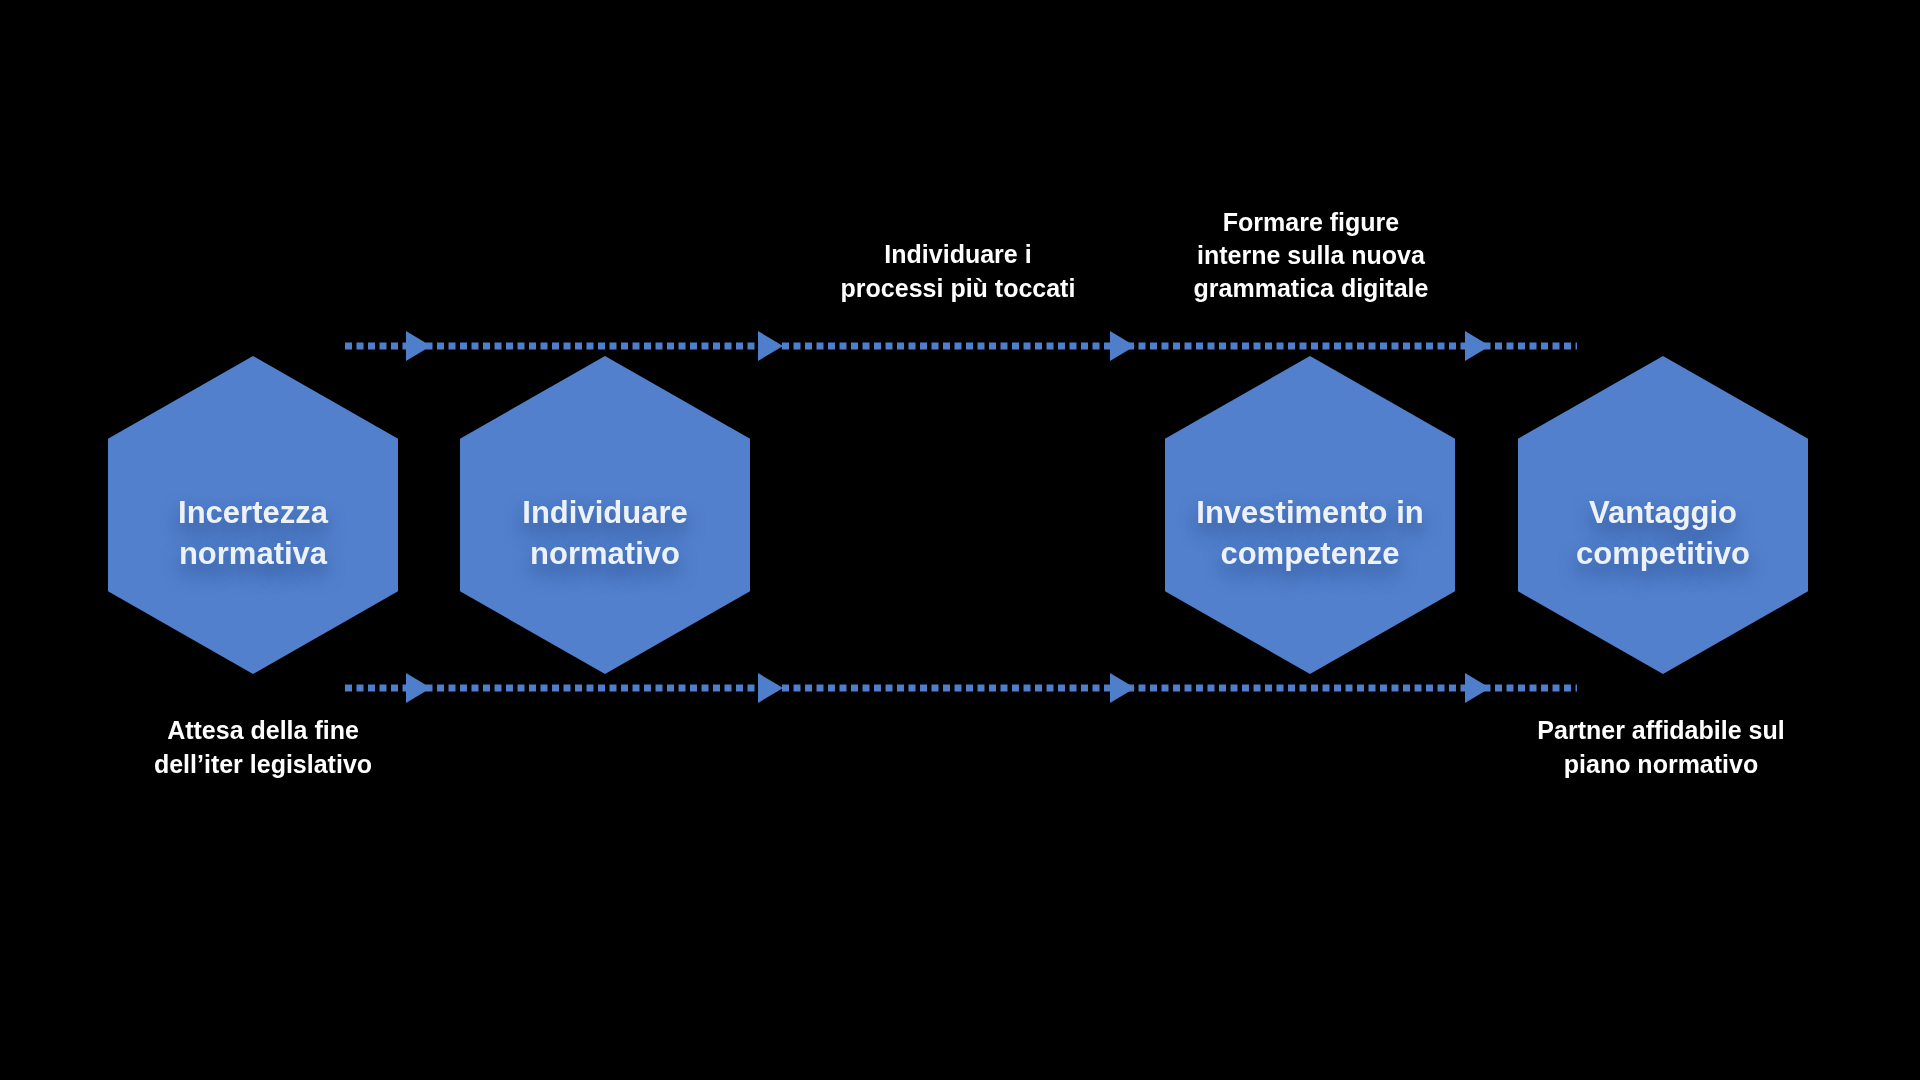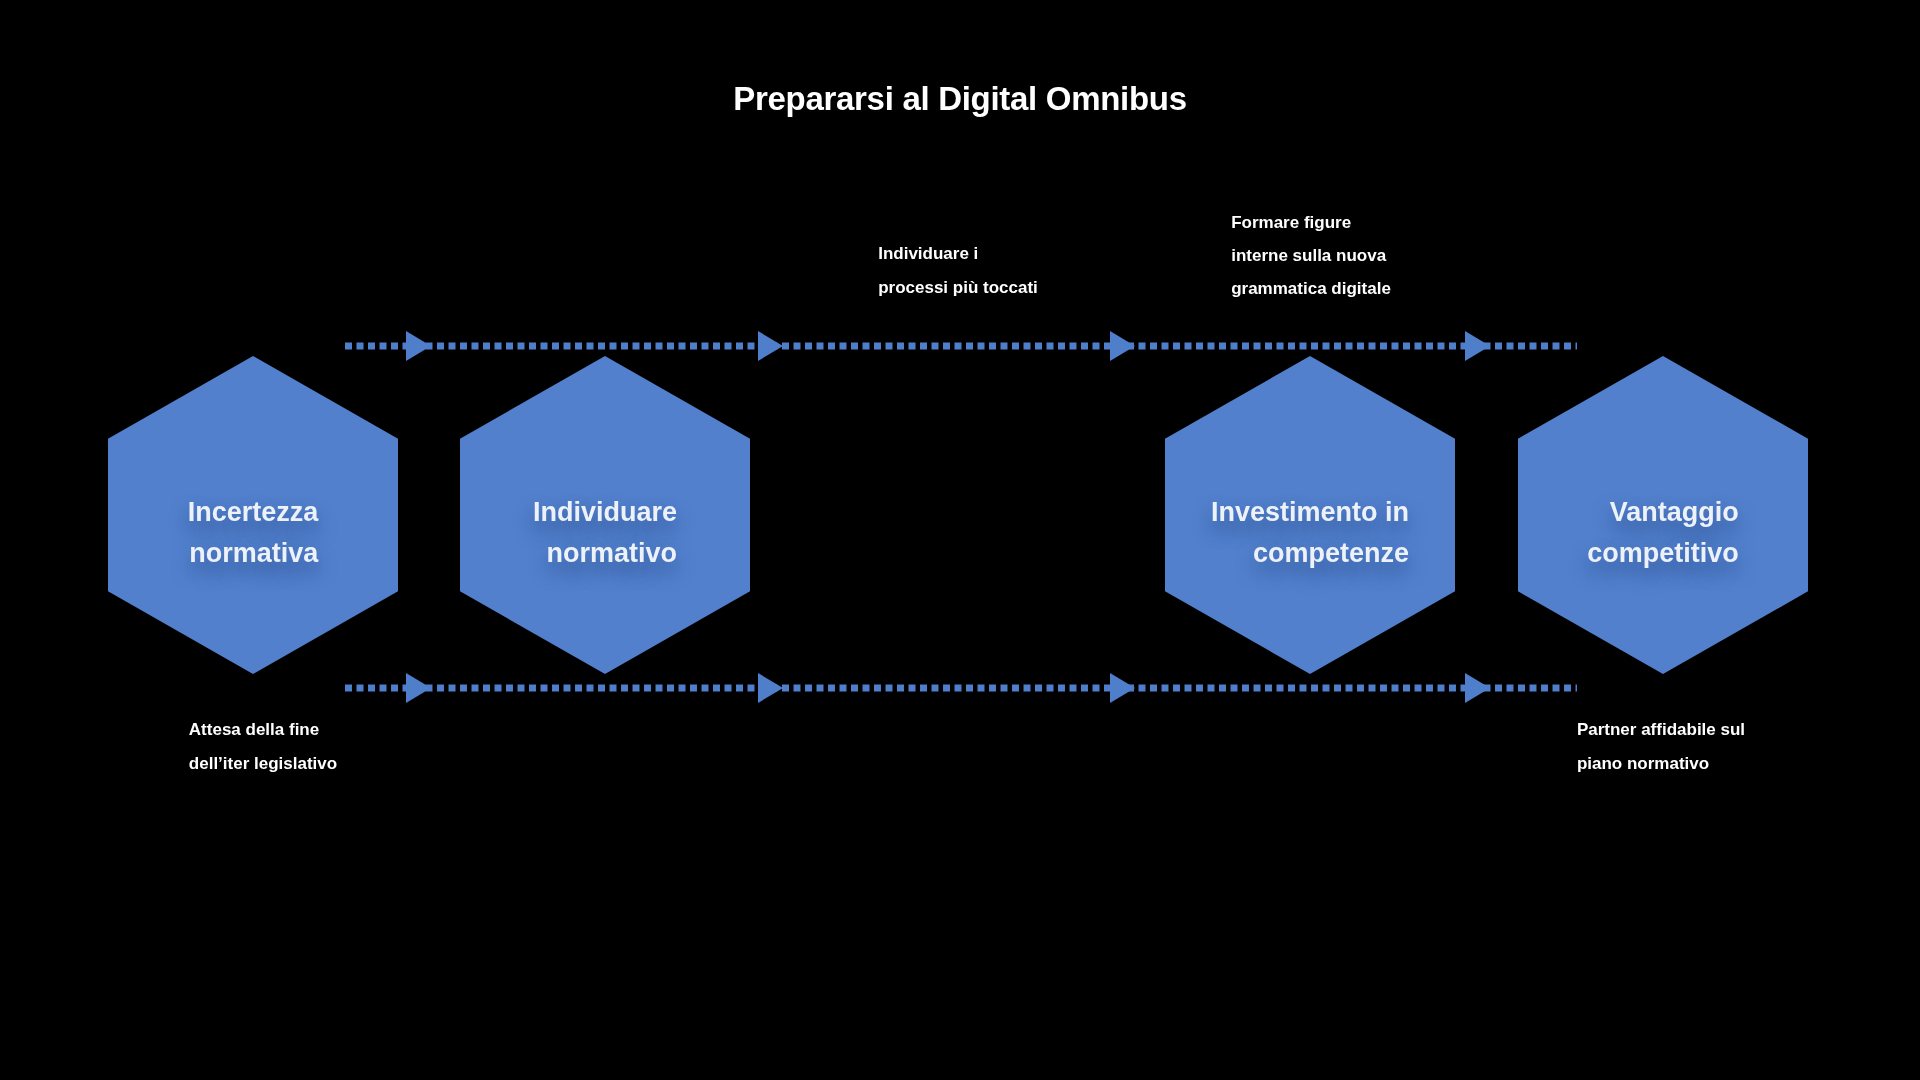--- a/index.html
+++ b/index.html
@@ -47,46 +47,46 @@
     top: 356px;
     width: 290px;
     height: 318px;
     background: var(--hexagon_fill, #5280cd);
     clip-path: polygon(50% 0%, 100% 26%, 100% 74%, 50% 100%, 0% 74%, 0% 26%);
     display: flex;
     align-items: center;
     justify-content: center;
   }
   .hex-label {
-    text-align: right;
+    text-align: center;
     color: var(--hexagon_text, #edf2f9);
-    font-size: 27px;
+    font-size: 31px;
     font-weight: bold;
     line-height: 41px;
     text-shadow: 0 10px 18px rgba(44, 77, 141, 0.85);
     margin-top: 36px;
   }
   .top-label, .bottom-label {
     position: absolute;
     transform: translateX(-50%);
+    text-align: center;
     color: var(--label_text, #fff);
-    font-size: 17px;
+    font-size: 25px;
     font-weight: bold;
     line-height: 34px;
     white-space: nowrap;
   }
   .top-label { bottom: 775px; }
   .bottom-label { top: 713px; }
 </style>
 </head>
 <body>
 
 <div class="canvas">
 
-  <h1 class="title">Prepararsi al Digital Omnibus</h1>
 
   <svg class="arrows" width="1920" height="1080" viewBox="0 0 1920 1080">
 
     <line class="dashline" x1="345" y1="346" x2="1577" y2="346"></line>
     <polygon class="arrowhead" points="406,331 406,361 431,346"></polygon>
     <polygon class="arrowhead" points="758,331 758,361 783,346"></polygon>
     <polygon class="arrowhead" points="1110,331 1110,361 1135,346"></polygon>
     <polygon class="arrowhead" points="1465,331 1465,361 1490,346"></polygon>
 
     <line class="dashline" x1="345" y1="688" x2="1577" y2="688"></line>

